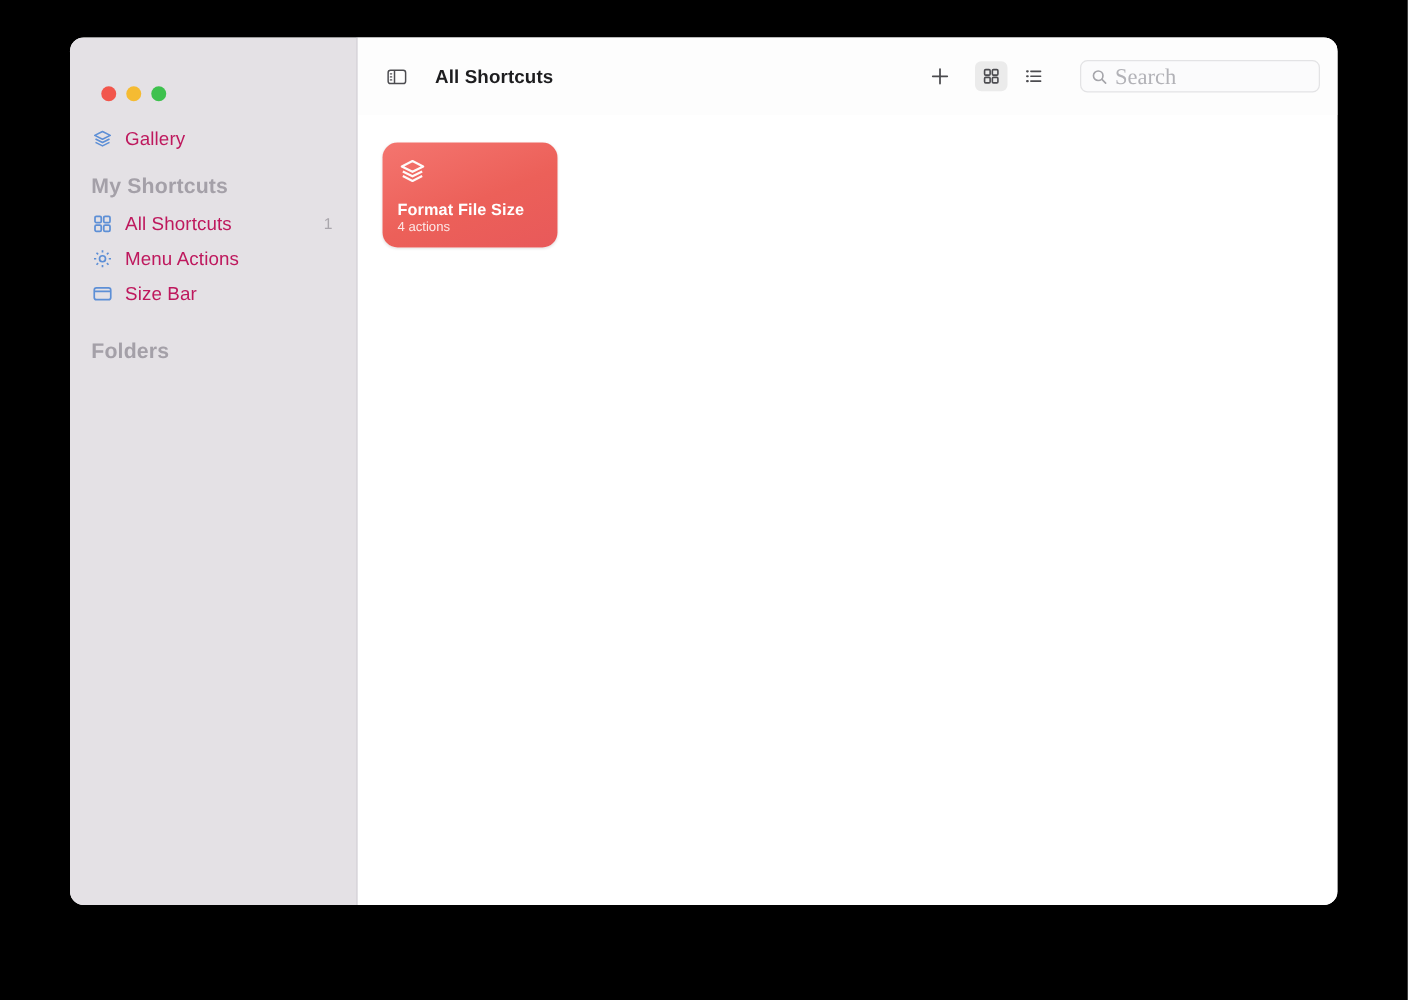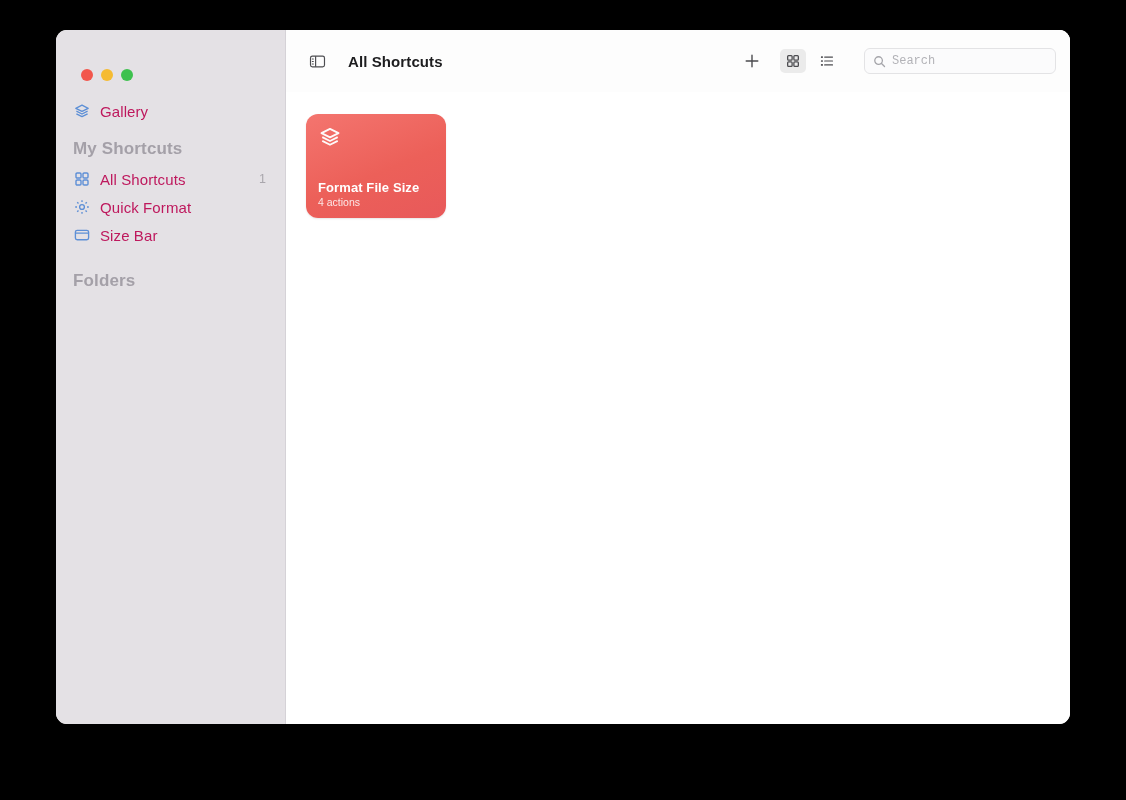--- a/index.html
+++ b/index.html
@@ -154,43 +154,43 @@
     display: flex;
     align-items: center;
     padding: 0 8px;
     gap: 6px;
   }
   .search-box .s-ico { color: #a5a5aa; display: flex; align-items: center; }
   .search-box input {
     border: none;
     outline: none;
     background: transparent;
-    font-family: Liberation Mono, monospace;
-    font-size: 12px;
+    font-family: Liberation Serif, serif;
+    font-size: 18px;
     color: #3b82f6;
     width: 100%;
   }
   .search-box input::placeholder { color: #b2b2b7; }
 
   
   .content {
     flex: 1 1 auto;
     padding: 22px 20px 20px 20px;
     overflow: hidden;
   }
   .card-grid {
     display: flex;
     flex-wrap: wrap;
     gap: 18px;
     align-content: flex-start;
   }
 
   .card {
     width: 140px;
-    height: 104px;
+    height: 84px;
     border-radius: 12px;
     background: linear-gradient(158deg, #f4756f 0%, #ec6059 55%, #e8595a 100%);
     position: relative;
     padding: 11px 12px 10px 12px;
     display: flex;
     flex-direction: column;
     cursor: default;
     box-shadow: 0 1px 2px rgba(0,0,0,0.10);
   }
   .card .card-ico {
@@ -257,21 +257,21 @@
 
       <div class="side-item">
         <span class="ico">
           <svg width="18" height="18" viewBox="0 0 18 18" fill="none" stroke="currentColor" stroke-width="1.35">
             <circle cx="9" cy="9" r="2.4"></circle>
             <path d="M9 2.2 L9 4 M9 14 L9 15.8 M2.2 9 L4 9 M14 9 L15.8 9
                      M4.2 4.2 L5.5 5.5 M12.5 12.5 L13.8 13.8
                      M13.8 4.2 L12.5 5.5 M5.5 12.5 L4.2 13.8"></path>
           </svg>
         </span>
-        <span class="lbl">Quick Format</span>
+        <span class="lbl">Menu Actions</span>
         <span class="count"></span>
       </div>
 
       <div class="side-item">
         <span class="ico">
           <svg width="18" height="18" viewBox="0 0 18 18" fill="none" stroke="currentColor" stroke-width="1.35">
             <rect x="2.4" y="4.3" width="13.2" height="9.4" rx="1.8"></rect>
             <path d="M2.4 7.1 L15.6 7.1"></path>
           </svg>
         </span>

